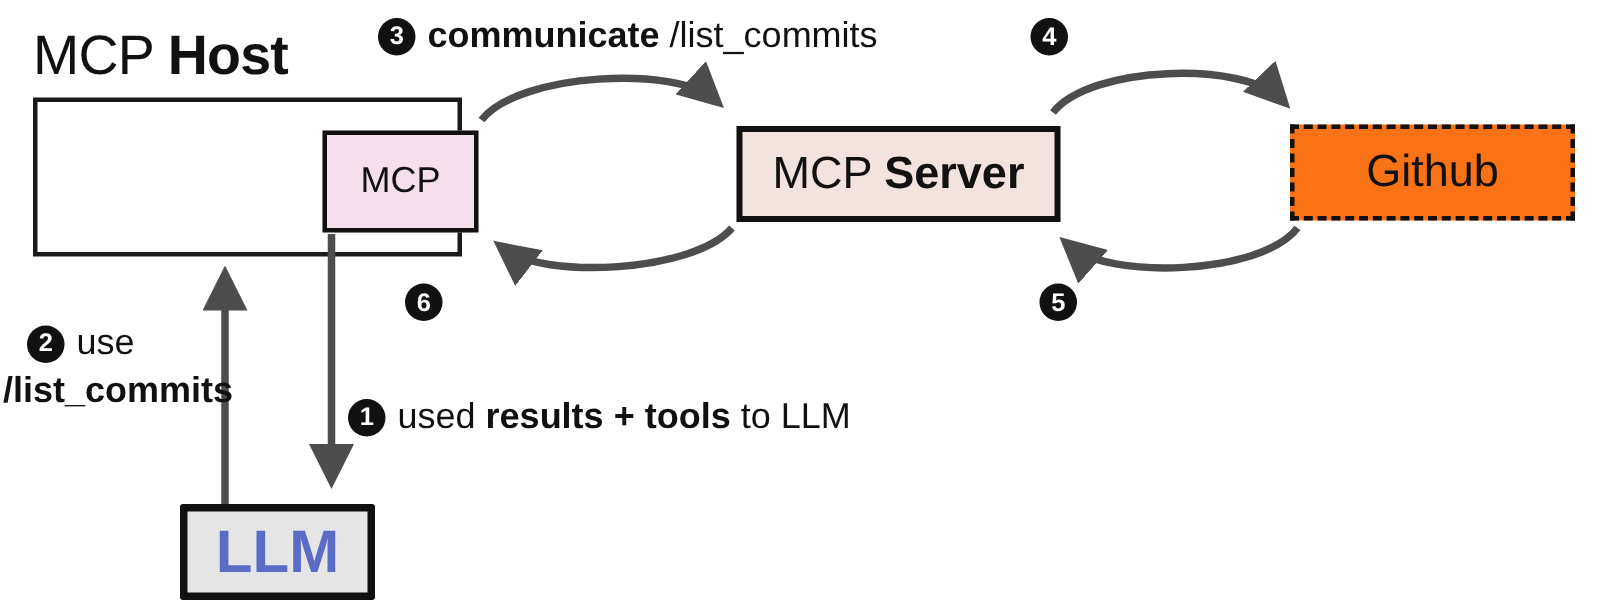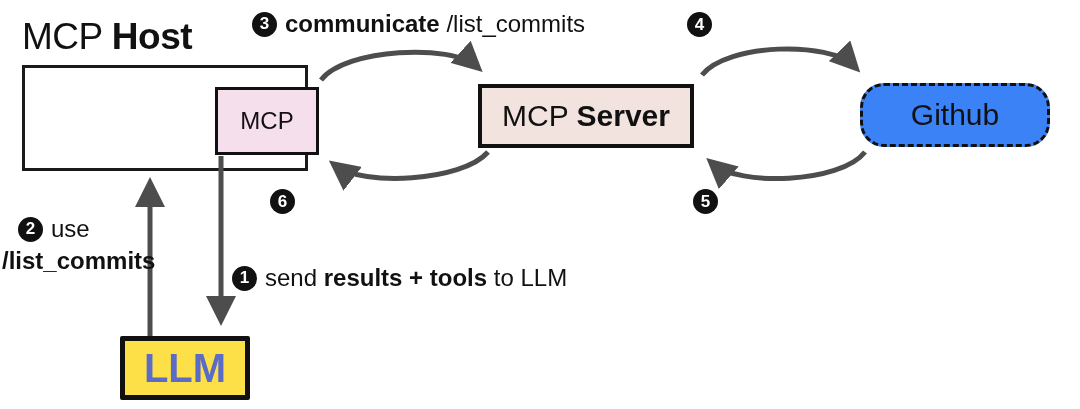--- a/index.html
+++ b/index.html
@@ -14,21 +14,21 @@
     left:22px; top:16px; font-size:37px; letter-spacing:-0.5px;
     white-space:nowrap;
   }
   .box {
     position:absolute; box-sizing:border-box;
     display:flex; align-items:center; justify-content:center;
     text-align:center; white-space:nowrap;
   }
   #host-box   { left:22px;  top:65px;  width:286px; height:106px; border:3px solid; background:#fff; }
   #client-box { left:215px; top:87px;  width:104px; height:68px;  border:3px solid; font-size:24px; line-height:1.18; flex-direction:column; z-index:2; }
-  #server-box { left:478px; top:84px;  width:216px; height:64px;  border:4px solid; font-size:30px; }
+  #server-box { left:491px; top:84px;  width:216px; height:64px;  border:4px solid; font-size:30px; }
   #github-box { left:860px; top:83px;  width:190px; height:64px;  border:3px dashed; font-size:30px; }
   #llm-box    { left:120px; top:336px; width:130px; height:64px;  border:5px solid; border-radius:2px; font-size:40px; font-weight:bold; z-index:2; }
   .step {
     position:absolute; display:flex; align-items:center; gap:8px;
     font-size:24px; white-space:nowrap; z-index:3;
   }
   .step-circle {
     width:25px; height:25px; border-radius:50%;
     background:#111; color:#fff;
     display:flex; align-items:center; justify-content:center;
@@ -68,31 +68,31 @@
 <div class="box" id="host-box" style="border-color: rgb(26, 26, 26);"></div>
 
 <div class="box" id="client-box" style="background-color: rgb(246, 223, 236);">
   <span>MCP</span>
 </div>
 
 <div class="box" id="server-box" style="background-color: rgb(243, 227, 222);">
   <span><span>MCP </span><b>Server</b></span>
 </div>
 
-<div class="box" id="github-box" style="background-color: #3b82f6; border-radius: 24px;">
+<div class="box" id="github-box" style="background-color: #f97316;">
   <span>Github</span>
 </div>
 
-<div class="box" id="llm-box" style="background-color: #fde047;">
+<div class="box" id="llm-box" style="background-color: #e5e5e5;">
   <span style="color: rgb(90, 108, 200);">LLM</span>
 </div>
 
 <div class="step" id="step-1">
   <span class="step-circle">1</span>
-  <span><span>send </span><b>results + tools</b><span> to LLM</span></span>
+  <span><span>used </span><b>results + tools</b><span> to LLM</span></span>
 </div>
 
 <div class="step" id="step-2">
   <div class="step2-line1">
     <span class="step-circle">2</span>
     <span>use</span>
   </div>
   <div class="step2-line2">/list_commits</div>
 </div>
 

